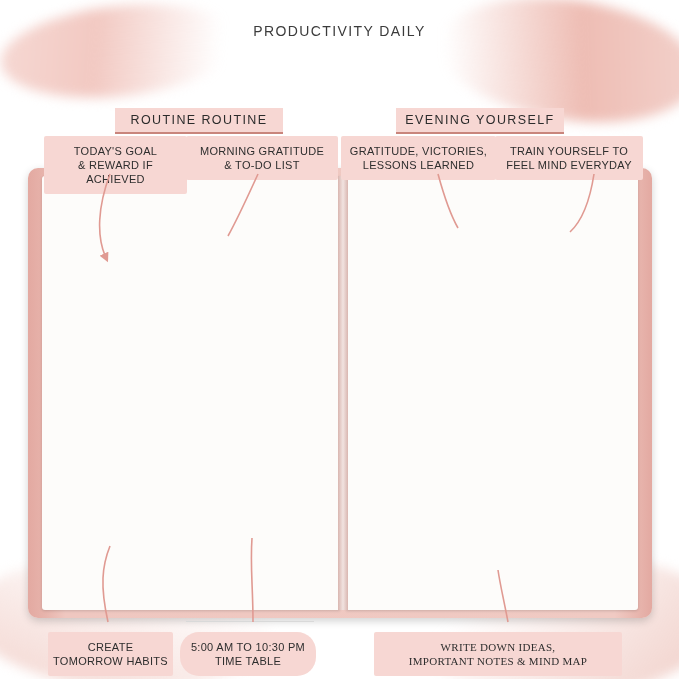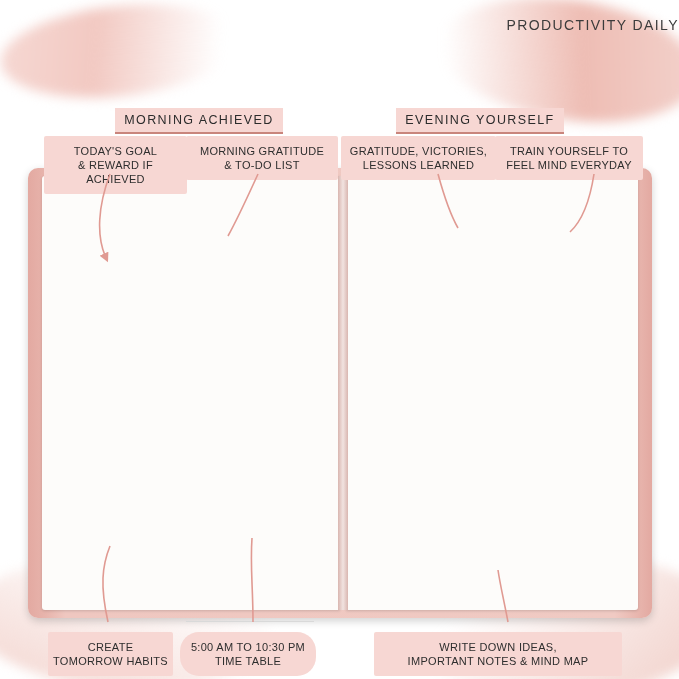--- a/index.html
+++ b/index.html
@@ -14,21 +14,21 @@
   .bg-brush{position:absolute;border-radius:50%;filter:blur(6px);z-index:0;}
   .brush-a{left:0;top:6px;width:240px;height:90px;background:linear-gradient(100deg,#f6d9d4 0%,#f2c9c2 40%,rgba(246,222,218,0) 90%);transform:rotate(-6deg);}
   .brush-b{right:-20px;top:0px;width:260px;height:120px;background:linear-gradient(260deg,#f3d3cd 0%,#eebdb4 45%,rgba(246,222,218,0) 95%);transform:rotate(8deg);}
   .brush-c{left:-30px;bottom:-10px;width:300px;height:130px;background:linear-gradient(20deg,#f3d5cf 0%,rgba(246,222,218,0) 80%);transform:rotate(4deg);}
   .brush-d{right:-40px;bottom:-20px;width:300px;height:140px;background:linear-gradient(320deg,#f0cdc6 0%,rgba(246,222,218,0) 80%);transform:rotate(-5deg);}
 
   
   .header{position:absolute;top:14px;left:0;right:0;text-align:center;z-index:5;}
   .h-small{font-size:14.5px;letter-spacing:1.6px;color:#3b3b3b;font-weight:600;}
   .h-big{font-size:26.5px;letter-spacing:0.6px;color:#1f1f1f;font-weight:400;margin-top:3px;font-family:"Liberation Sans",sans-serif;}
-  .h-sub{font-size:14px;letter-spacing:1.4px;color:#3b3b3b;margin-top:3px;text-align:right;}
+  .h-sub{font-size:14px;letter-spacing:1.4px;color:#3b3b3b;margin-top:9px;}
 
   
   .routine-pill{
     position:absolute;z-index:6;
     background:#f7d7d3;color:#2b2b2b;
     font-size:12.5px;letter-spacing:1.4px;
     padding:5px 0;text-align:center;
     border-bottom:2px solid #c9857c;
   }
   #morning-routine-title{left:115px;top:108px;width:168px;}
@@ -40,21 +40,21 @@
     background:#f7d7d3;color:#2e2e2e;
     font-size:11px;line-height:14px;letter-spacing:.3px;
     text-align:center;padding:8px 4px;border-radius:2px;
   }
   #callout-goal{left:44px;top:136px;width:135px;}
   #callout-gratitude{left:186px;top:136px;width:144px;}
   #callout-victories{left:341px;top:136px;width:147px;}
   #callout-train{left:495px;top:136px;width:140px;}
   #callout-habits{left:48px;top:632px;width:117px;}
   #callout-timetable{left:180px;top:632px;width:128px;border-radius:19px;}
-  #callout-ideas{left:374px;top:632px;width:240px;}
+  #callout-ideas{left:374px;top:632px;width:240px;font-family:Liberation Serif, serif;}
 
   
   .arrow-svg{position:absolute;z-index:6;pointer-events:none;}
 
   
   .book{
     position:absolute;left:28px;top:168px;width:624px;height:450px;z-index:4;
     background:linear-gradient(90deg,#e3a9a1 0%,#e8b5ad 3%,#efc7c0 6%, #f0cac3 94%, #e3a9a1 100%);
     border-radius:10px;
     box-shadow:0 3px 8px rgba(0,0,0,.18);
@@ -146,21 +146,21 @@
 
 <div class="bg-brush brush-a"></div>
 <div class="bg-brush brush-b"></div>
 <div class="bg-brush brush-c"></div>
 <div class="bg-brush brush-d"></div>
 
 <div class="header">
   <div class="h-sub">PRODUCTIVITY DAILY</div>
 </div>
 
-<div class="routine-pill" id="morning-routine-title">MORNING ACHIEVED</div>
+<div class="routine-pill" id="morning-routine-title">ROUTINE ROUTINE</div>
 <div class="routine-pill" id="evening-routine-title">EVENING YOURSELF</div>
 
 <div class="callout" id="callout-goal" style="white-space: pre-line;">TODAY'S GOAL
 &amp; REWARD IF ACHIEVED</div>
 <div class="callout" id="callout-gratitude" style="white-space: pre-line;">MORNING GRATITUDE
 &amp; TO-DO LIST</div>
 <div class="callout" id="callout-victories" style="white-space: pre-line;">GRATITUDE, VICTORIES,
 LESSONS LEARNED</div>
 <div class="callout" id="callout-train" style="white-space: pre-line;">TRAIN YOURSELF TO
 FEEL MIND EVERYDAY</div>

